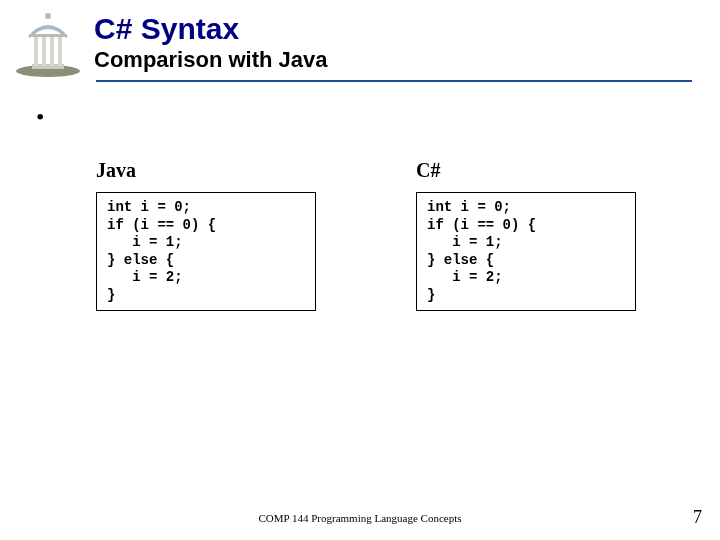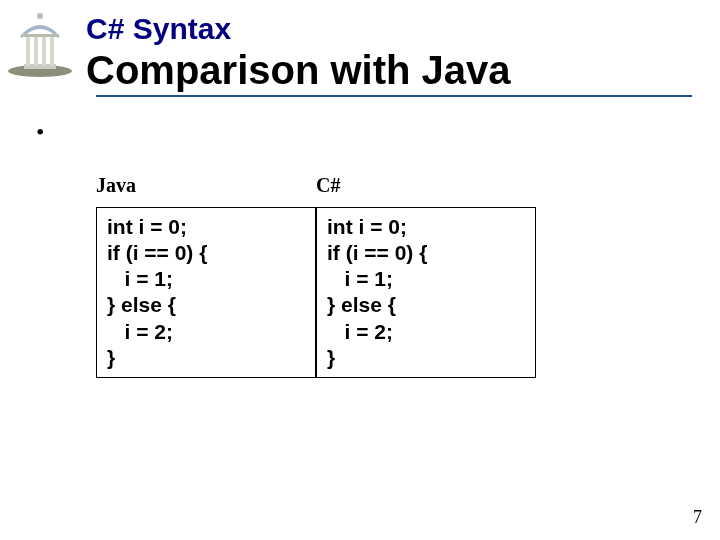--- a/index.html
+++ b/index.html
@@ -7,21 +7,21 @@
       width: 720px;
       height: 540px;
       background: #ffffff;
       font-family: Arial, Helvetica, sans-serif;
       position: relative;
       overflow: hidden;
     }
     .header {
       display: flex;
       align-items: flex-start;
-      padding: 8px 0 0 0;
+      padding: 8px 0 0 8px;
     }
     .logo {
       width: 80px;
       height: 70px;
       flex-shrink: 0;
       display: flex;
       align-items: center;
       justify-content: center;
     }
     .title-block {
@@ -29,21 +29,21 @@
       padding-left: 6px;
       flex: 1;
     }
     .title {
       font-size: 30px;
       font-weight: bold;
       color: #000080;
       line-height: 1.15;
     }
     .subtitle {
-      font-size: 40px;
+      font-size: 22px;
       font-weight: bold;
       color: #000000;
       line-height: 1.15;
     }
     .underline {
       border-bottom: 2px solid #1f4e99;
       margin-top: 2px;
       margin-left: 96px;
       margin-right: 28px;
     }
@@ -59,37 +59,38 @@
     }
     .bullet {
       color: #000;
       margin-right: 10px;
       font-size: 24px;
     }
     .columns {
       display: flex;
       margin-top: 28px;
       padding-left: 60px;
+      gap: 100px;
     }
     .col {
       display: flex;
       flex-direction: column;
     }
     .col-label {
       font-family: "Comic Sans MS", "Comic Sans", cursive;
       font-size: 20px;
       font-weight: bold;
       color: #000;
       margin-bottom: 10px;
     }
     .code-box {
       border: 1.5px solid #000;
       padding: 6px 18px 6px 10px;
-      font-family: Liberation Sans, sans-serif;
-      font-size: 21px;
+      font-family: Liberation Mono, monospace;
+      font-size: 14px;
       font-weight: bold;
       white-space: pre;
       line-height: 1.25;
       width: 220px;
     }
     .footer {
       position: absolute;
       bottom: 16px;
       left: 0;
       right: 0;
@@ -152,14 +153,15 @@
 if (i == 0) {
    i = 1;
 } else {
    i = 2;
 }</div>
     </div>
   </div>
 </div>
 
 <div class="footer">
+  <div>COMP 144 Programming Language Concepts</div>
 </div>
 <div class="pagenum">7</div>
 
 </body></html>

